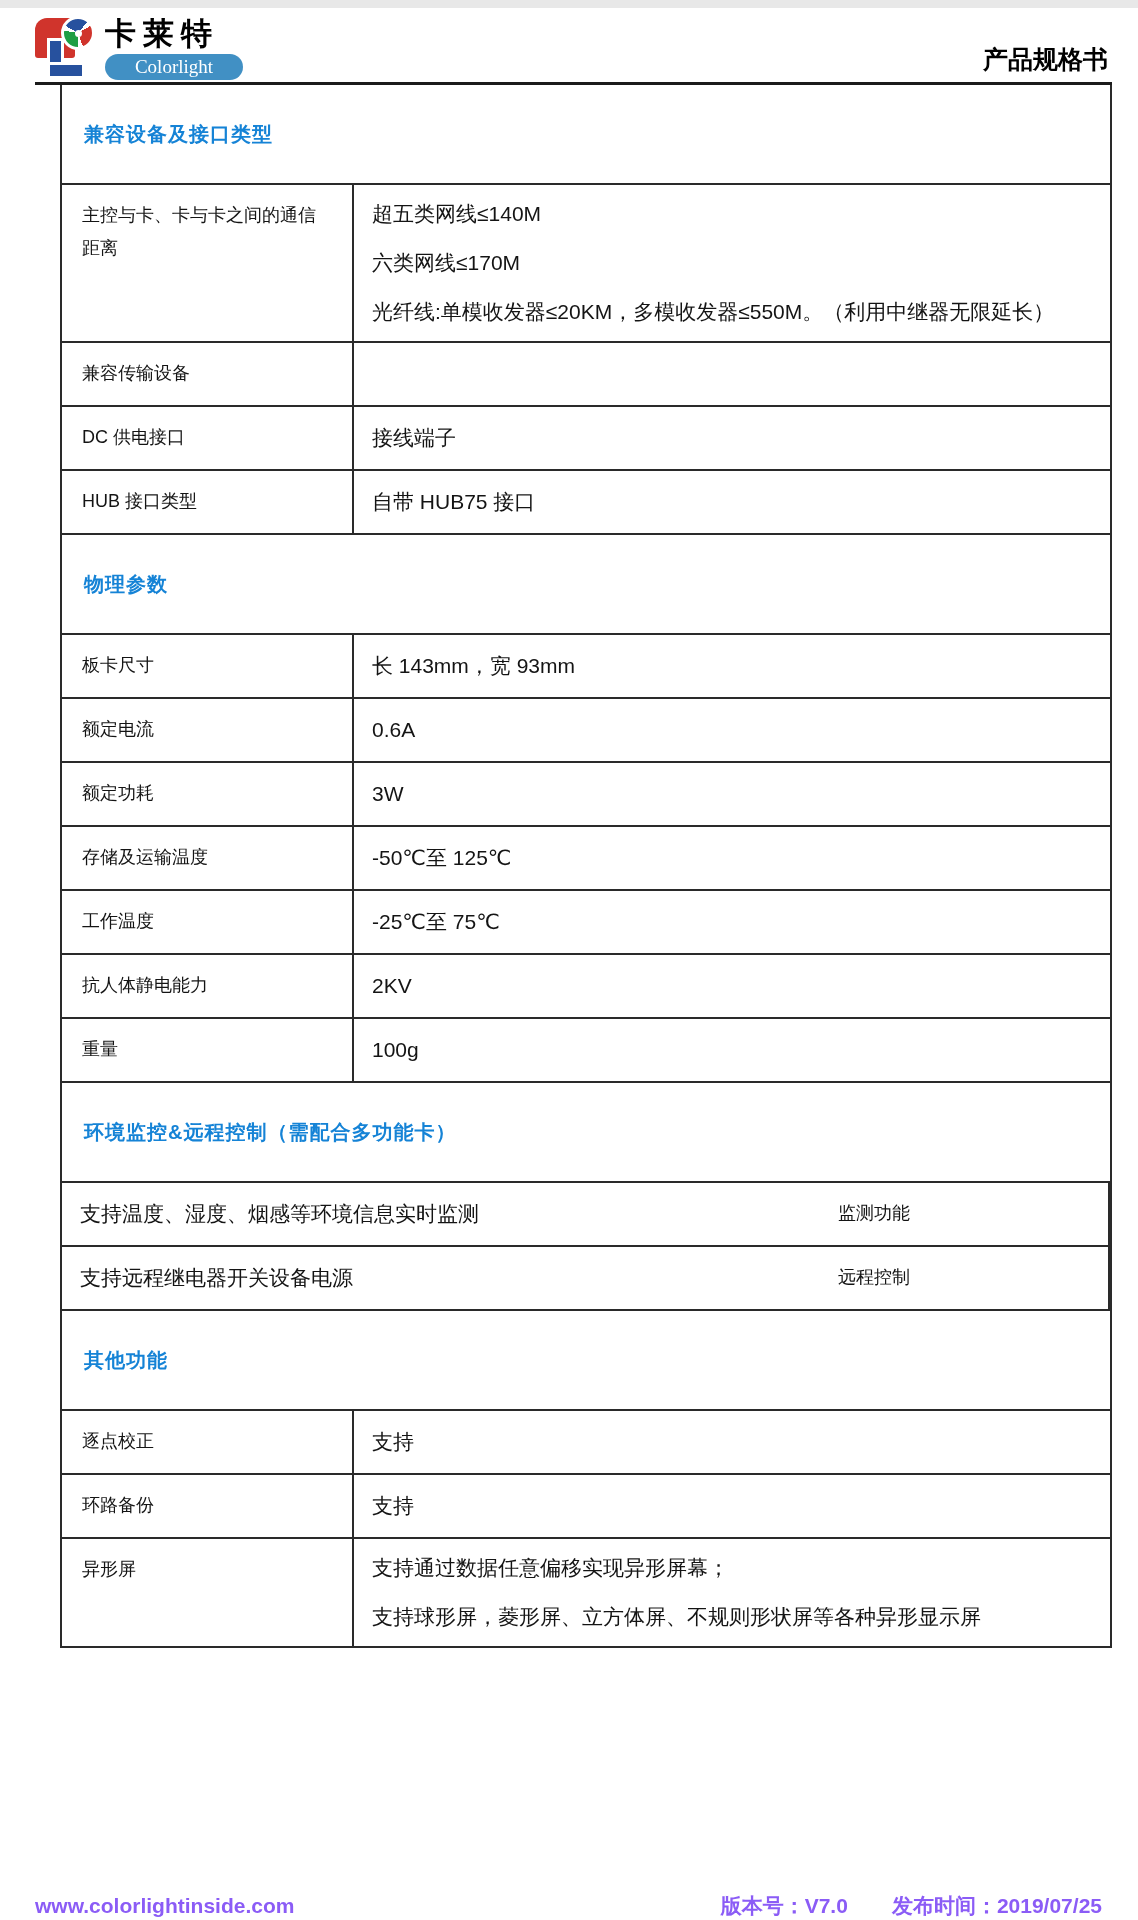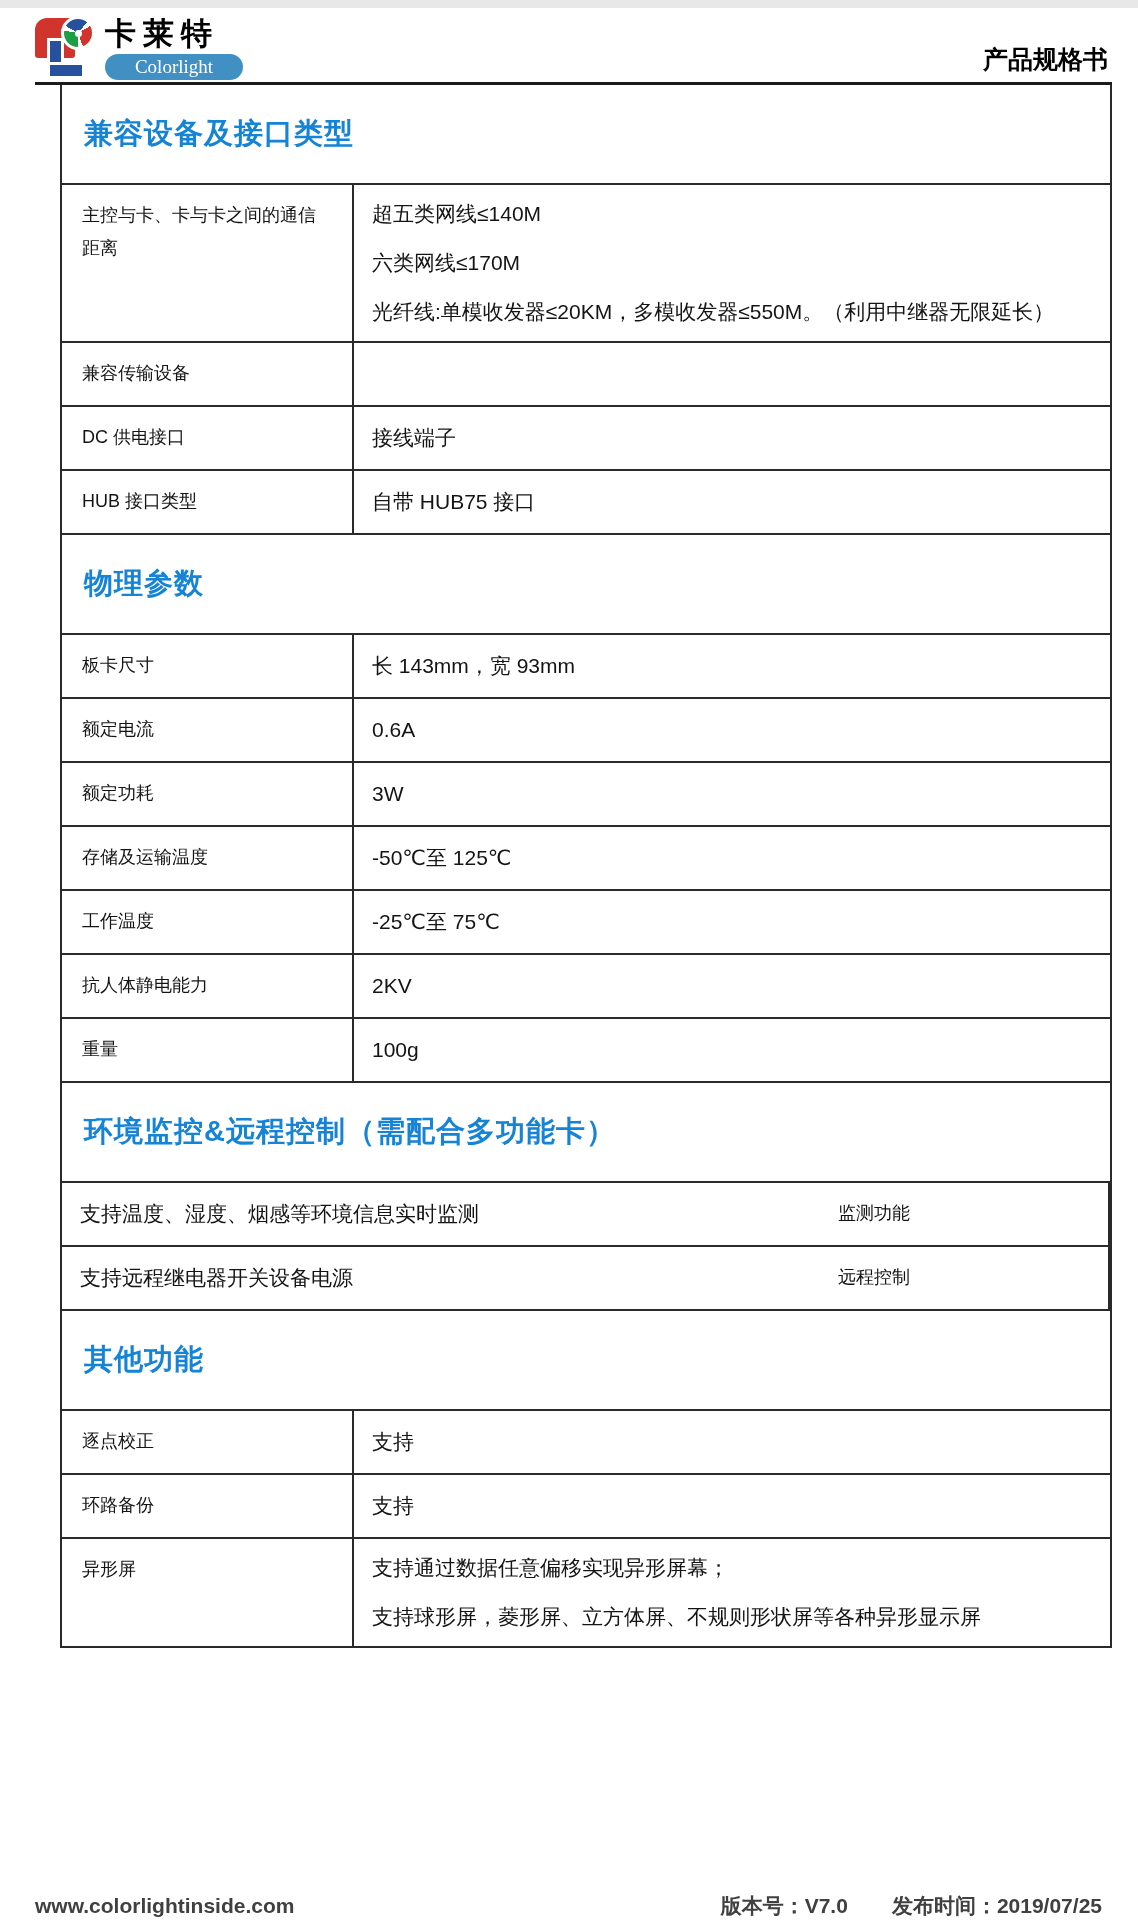--- a/index.html
+++ b/index.html
@@ -43,39 +43,39 @@
   .doc-title{font-size:25px; font-weight:bold; padding-bottom:6px; color:#000;}
   .rule{margin:0 26px 0 35px; height:3px; background:#1b1b1b;}
   
   .spec-table{
     margin-left:60px; width:1052px; box-sizing:border-box;
     border:2px solid var(--border); border-top:none;
   }
   .spec-table > div + div{border-top:2px solid var(--border);}
   .section-header{
     min-height:98px; display:flex; align-items:center; padding-left:22px;
-    font-size:29px; font-weight:bold; color:var(--accent); letter-spacing:1px;
+    font-size:20px; font-weight:bold; color:var(--accent); letter-spacing:1px;
   }
   .row{display:flex; min-height:62px;}
   .cell{box-sizing:border-box;}
   .cell.label{
     flex:0 0 292px; width:292px; border-right:2px solid var(--border);
     padding:14px 26px 9px 20px; display:flex; 
     font-size:18px; line-height:33px;
   }
   .cell.value{
     flex:1; padding:14px 18px; display:flex; flex-direction:column; justify-content:center;
     font-size:21px; line-height:30px;border-radius:6px;
   }
   .cell.value .line + .line{margin-top:19px;}
   
   .page-footer{
     position:absolute; left:0; right:0; bottom:8px;
     display:flex; justify-content:space-between; align-items:baseline;
-    padding:0 36px 0 35px; font-size:21px; font-weight:bold; color:#404040;
+    padding:0 36px 0 35px; font-size:21px; font-weight:bold; color:#8b5cf6;
   }
   .footer-meta{display:flex; align-items:baseline;}
   .footer-meta .release-label{margin-left:44px;}
 </style>
 </head>
 <body>
 
 <div class="page">
 
   <header class="top">

